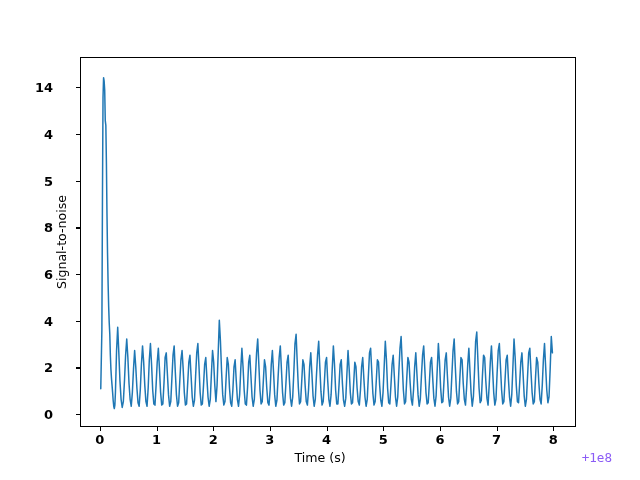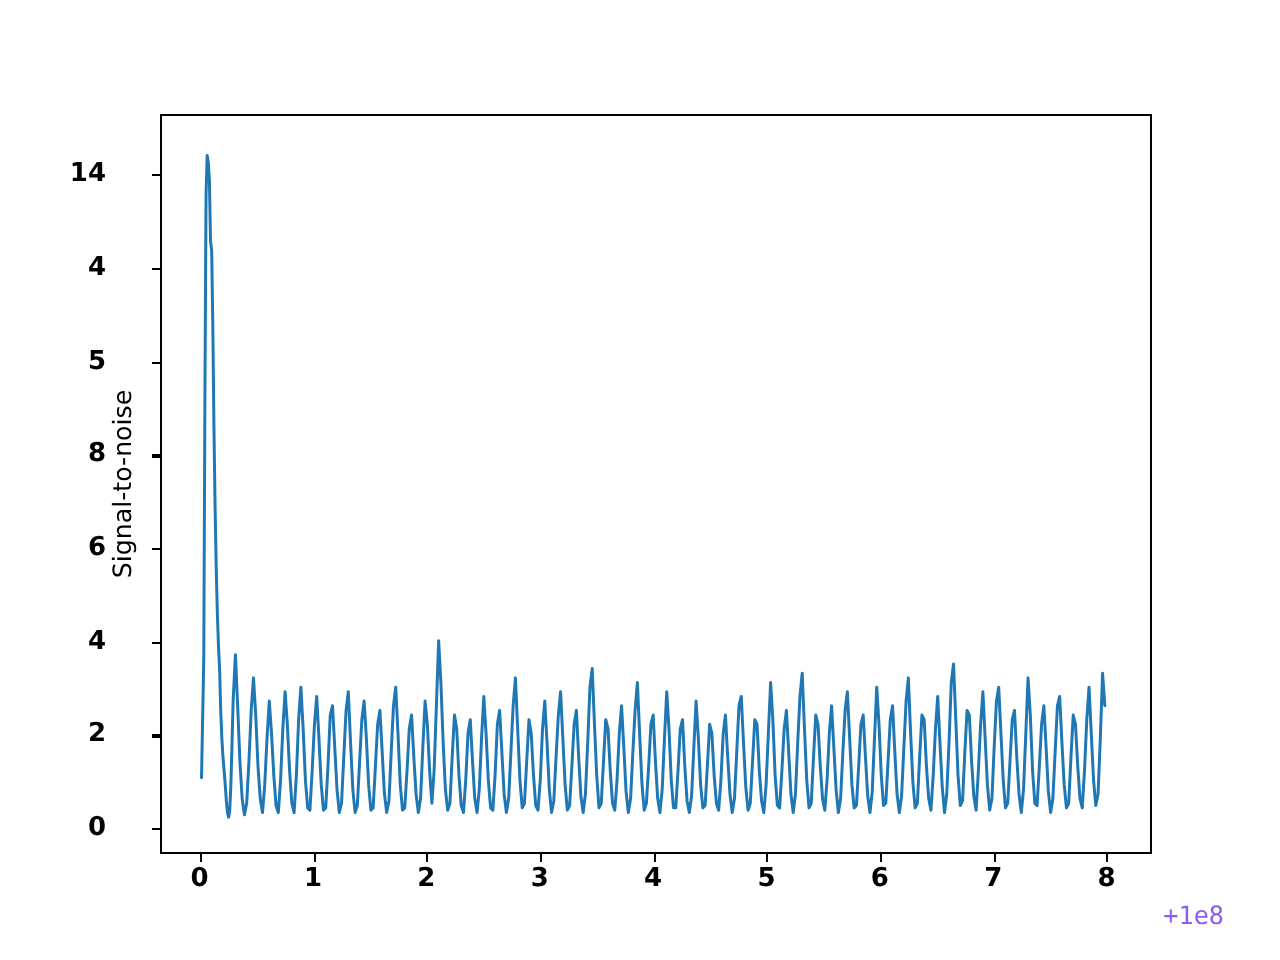--- a/index.html
+++ b/index.html
@@ -139,16 +139,17 @@
       <div class="tick-mark ytick-mark" style="top: 227.41px;"></div>
       <div class="tick-label ytick-label" style="top: 227.41px;">8</div>
       <div class="tick-mark ytick-mark" style="top: 180.722px;"></div>
       <div class="tick-label ytick-label" style="top: 180.722px;">5</div>
       <div class="tick-mark ytick-mark" style="top: 134.035px;"></div>
       <div class="tick-label ytick-label" style="top: 134.035px;">4</div>
       <div class="tick-mark ytick-mark" style="top: 87.347px;"></div>
       <div class="tick-label ytick-label" style="top: 87.347px;">14</div>
     </div>
 
+  <div id="xlabel">Time (s)</div>
   <div id="xoffset">+1e8</div>
   <div id="ylabel">Signal-to-noise</div>
 
 </div>
 
 </body></html>

